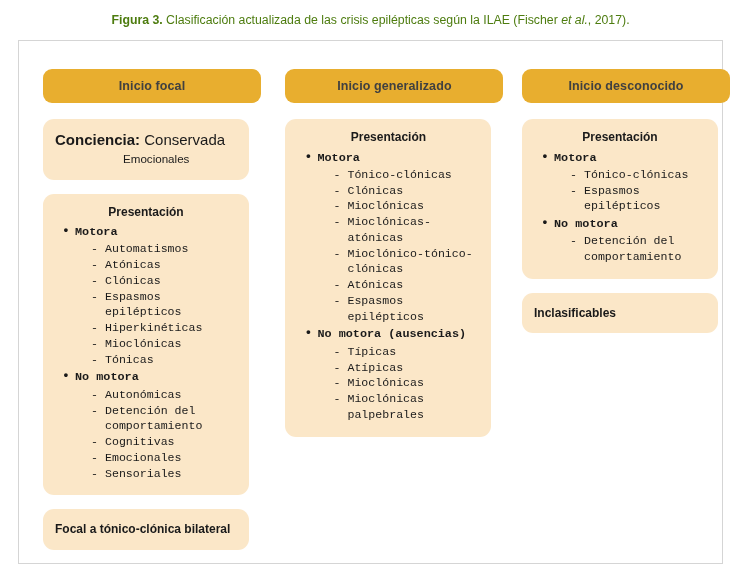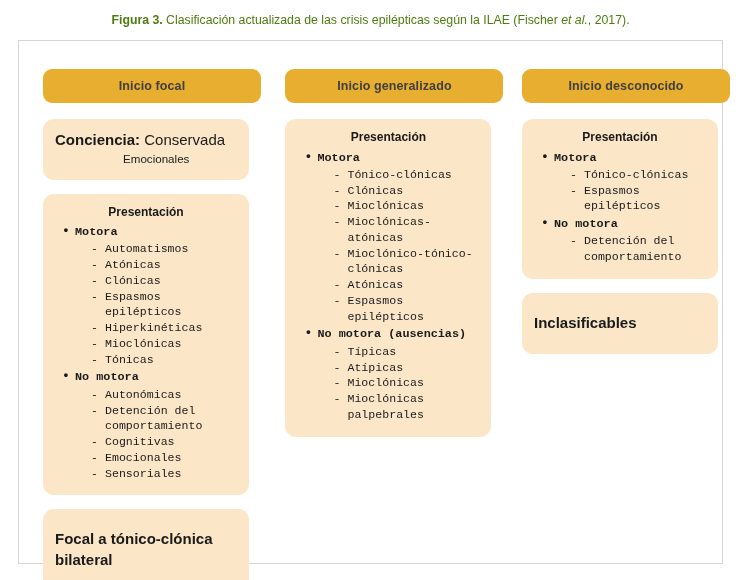--- a/index.html
+++ b/index.html
@@ -142,23 +142,23 @@
     margin-left: 12px;
   }
   ul.dashes > li.dash-item::before {
     content: "-";
     position: absolute;
     left: 4px;
     top: 0;
   }
   .plain-panel {
     font-weight: bold;
-    font-size: 15px;
+    font-size: 12px;
     text-align: left;
-    padding: 20px 12px;
+    padding: 12px 12px;
   }
 </style>
 </head>
 <body>
 
 <div class="page">
 
   <div class="figure-caption">
     <span class="bold">Figura 3.</span><span> Clasificación actualizada de las crisis epilépticas según la ILAE (Fischer </span><span class="ital">et al.</span><span>, 2017).</span>
   </div>

